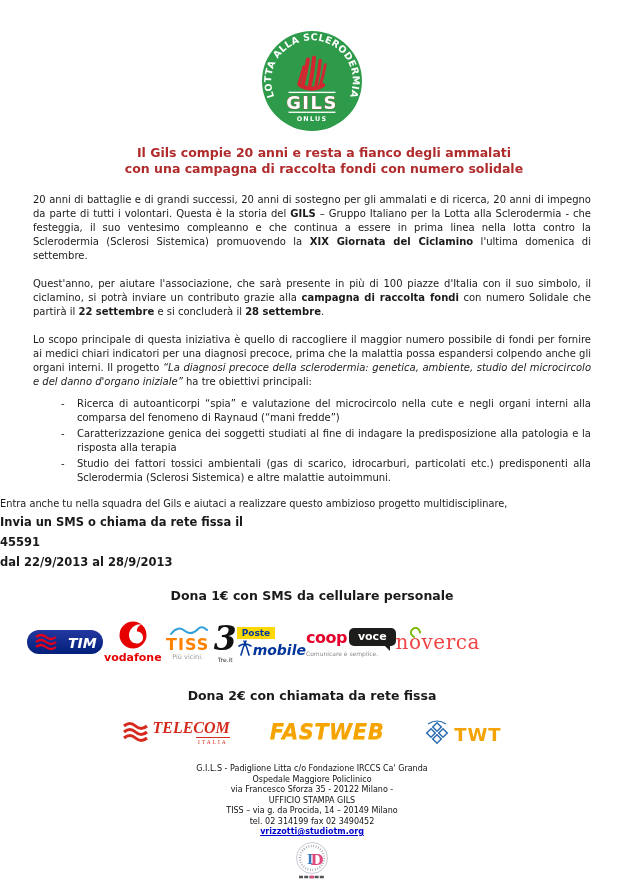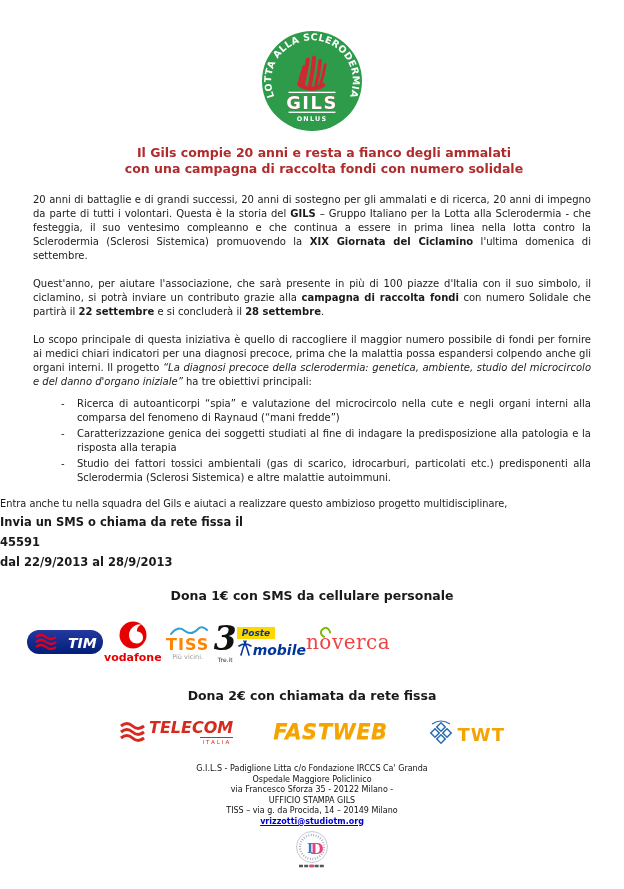--- a/index.html
+++ b/index.html
@@ -40,37 +40,37 @@
   .sms-logos > div { display:flex; flex-direction:column; align-items:center; }
   .fixed-logos { display:flex; align-items:center; justify-content:center; gap:40px;
     margin-top:10px; height:38px; }
 
   .vodafone-word { color:#e60000; font-weight:bold; font-size:11px; margin-top:1px; }
   .wind-word { color:#ff8300; font-weight:800; font-size:16px; letter-spacing:1px; line-height:15px; }
   .wind-tag  { color:#9a9a9a; font-size:6.5px; margin-top:1px; }
   .tre-word  { font-family:"DejaVu Serif", serif; font-style:italic; font-weight:bold;
                font-size:33px; line-height:34px; color:#111; }
   .tre-tag   { font-size:6px; color:#333; margin-top:0px; }
-  .poste-badge { background:#ffd800; color:#00359b; font-weight:bold; font-style:italic;
+  .poste-badge { background:#ffd800; color:#00359b; font-weight:bold; 
                font-size:9px; padding:1px 5px; align-self:flex-start; }
   .poste-row { display:flex; align-items:flex-end; }
   .poste-mobile { color:#00359b; font-style:italic; font-size:14px; font-weight:bold; line-height:14px; }
   .coop-row { display:flex; align-items:center; }
   .coop-word { color:#e4002b; font-weight:800; font-size:16px; letter-spacing:-0.5px; }
   .coop-bubble { position:relative; background:#1d1d1b; color:#fff; font-weight:bold;
                font-size:11px; border-radius:5px; padding:2px 9px 3px; margin-left:2px; }
   .coop-bubble::after { content:""; position:absolute; right:6px; bottom:-5px;
                border-left:6px solid transparent; border-top:6px solid #1d1d1b; }
   .coop-tag  { font-size:6px; color:#8a8a8a; margin-top:3px; align-self:flex-start; }
   .noverca-word { font-family:"DejaVu Serif", serif; font-size:20px; color:#ef4444; letter-spacing:0.5px; }
   .noverca-o { position:relative; }
   .noverca-o::before { content:""; position:absolute; top:-3px; left:1px; width:7px; height:7px;
                border:2px solid #7ab800; border-bottom-color:transparent; border-radius:50%;
                transform:rotate(-35deg); }
-  .telecom-block { display:flex; align-items:center; }
+  .telecom-block { display:flex; align-items:center;font-family:Liberation Serif, serif; }
   .telecom-text { display:flex; flex-direction:column; margin-left:3px; }
   .telecom-word { color:#d52b1e; font-weight:800; font-style:italic; font-size:16px; line-height:16px; }
   .telecom-sub  { color:#d52b1e; font-size:5.5px; letter-spacing:2px; align-self:flex-end;
                border-top:1px solid #d52b1e; padding:1px 2px 0; margin-top:1px; }
   .fastweb-word { color:#f5a302; font-weight:800; font-style:italic; font-size:21px;
                letter-spacing:0.5px; text-shadow:0 1px 0 #ffd25e; }
   .twt-block { display:flex; align-items:flex-end; gap:4px; }
   .twt-word { color:#f5a302; font-weight:800; font-size:18px; letter-spacing:1px; }
 
   
@@ -181,20 +181,27 @@
           <g stroke="#00359b" stroke-width="1.6" fill="none" stroke-linecap="round">
             <path d="M4 16 Q6 8 9 2"></path>
             <path d="M12 16 Q10 8 7 2"></path>
             <path d="M2 7 Q8 3 14 7"></path>
           </g>
         </svg>
         <span class="poste-mobile">mobile</span>
       </div>
     </div>
 
+    <div>
+      <div class="coop-row">
+        <span class="coop-word">coop</span>
+        <span class="coop-bubble">voce</span>
+      </div>
+      <span class="coop-tag">Comunicare è semplice.</span>
+    </div>
 
     <div>
       <span class="noverca-word"><span>n</span><span class="noverca-o">o</span><span>verca</span></span>
     </div>
   </div>
 
   <div class="section-heading">Dona 2€ con chiamata da rete fissa</div>
 
   <div class="fixed-logos">
 
@@ -229,20 +236,21 @@
       <span class="twt-word">TWT</span>
     </div>
   </div>
 
   <div class="footer">
     <div>G.I.L.S - Padiglione Litta c/o Fondazione IRCCS Ca' Granda</div>
     <div>Ospedale Maggiore Policlinico</div>
     <div>via Francesco Sforza 35 - 20122 Milano -</div>
     <div>UFFICIO STAMPA GILS</div>
     <div>TISS – via g. da Procida, 14 – 20149 Milano</div>
+    <div>tel. 02 314199 fax 02 3490452</div>
     <div><a class="email">vrizzotti@studiotm.org</a></div>
   </div>
 
   <div class="cert-wrap">
     <svg width="42" height="44" viewBox="0 0 42 44">
       <circle cx="21" cy="17" r="15.5" fill="#ffffff" stroke="#c9c9d6" stroke-width="1"></circle>
       <circle cx="21" cy="17" r="12" fill="none" stroke="#9aa0ad" stroke-width="2.4" stroke-dasharray="0.8 1.7"></circle>
       <text x="16" y="23" font-size="13" font-weight="bold" fill="#3a7bbf" font-family="DejaVu Serif, serif">I</text>
       <text x="19.5" y="23.5" font-size="15" font-weight="bold" fill="#e0457b" font-family="DejaVu Serif, serif">D</text>
       <line x1="8" y1="36" x2="34" y2="36" stroke="#555" stroke-width="2.4" stroke-dasharray="4 1.2"></line>

